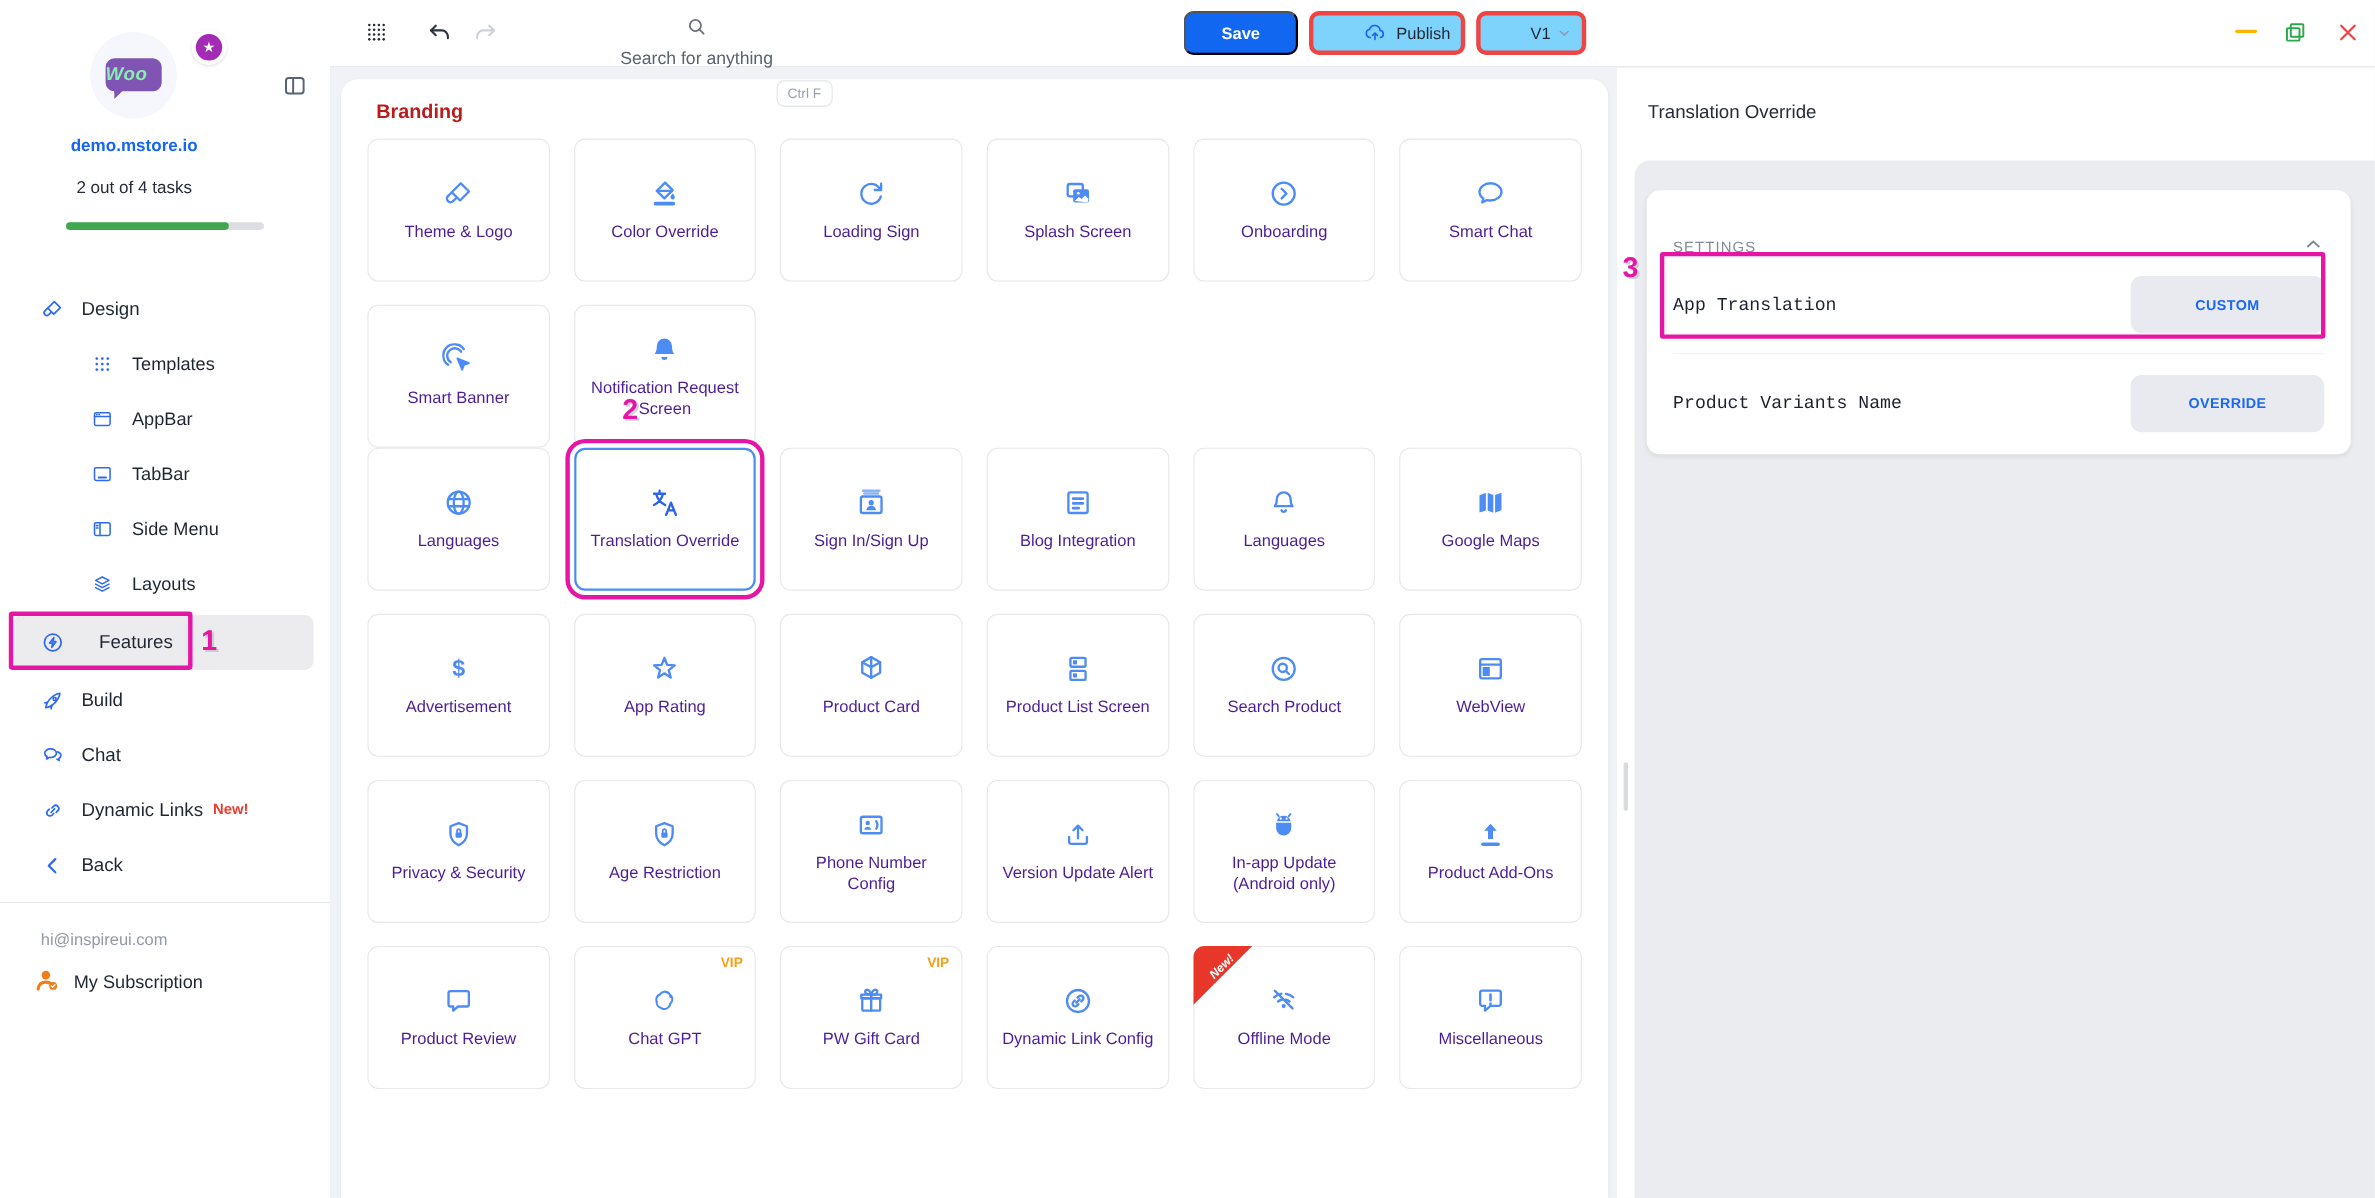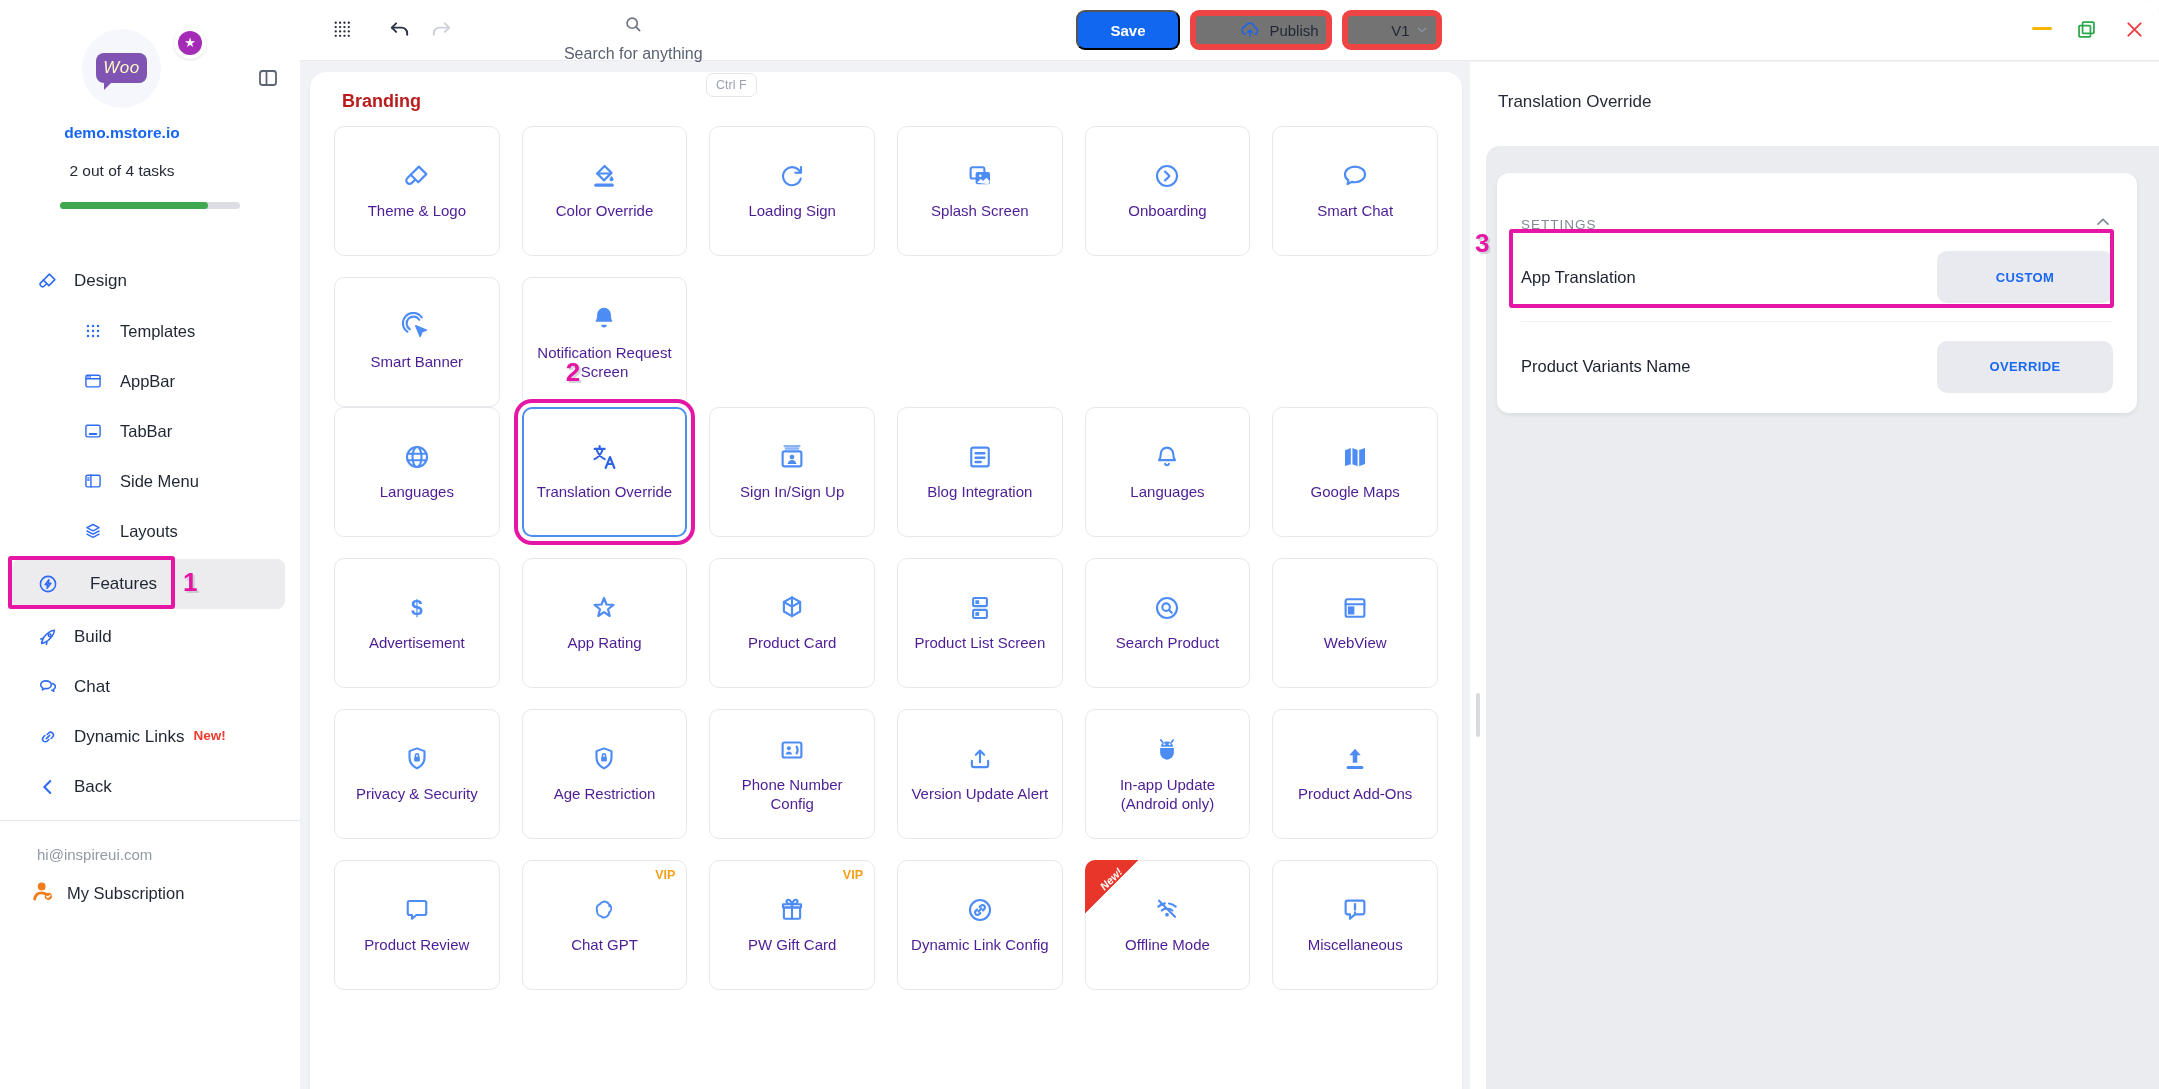--- a/index.html
+++ b/index.html
@@ -5,21 +5,21 @@
   * { margin:0; padding:0; box-sizing:border-box; }
   html,body { background:#fff; font-family:"Liberation Sans", sans-serif; }
   .app { position:relative; width:2159px; height:1089px; background:#fff; overflow:hidden; border-radius:0 14px 0 0; color:#22293a; }
 
   
   .main-bg { position:absolute; left:300px; top:0; right:0; bottom:0; background:#f1f2f5; }
 
   
   .sidebar { position:absolute; left:0; top:0; width:300px; height:1089px; background:#fff; z-index:5; }
   .logo-wrap { position:absolute; left:82px; top:29px; width:79px; height:79px; background:#f5f7fc; border-radius:50%; }
-  .woo-mark { position:absolute; left:14px; top:24px; width:51px; height:30px; background:#7f54b3; border-radius:8px; color:#fef9c3; font-weight:400; font-style:italic; font-size:17px; text-align:center; line-height:29px; letter-spacing:.5px; }
+  .woo-mark { position:absolute; left:14px; top:24px; width:51px; height:30px; background:#7f54b3; border-radius:8px; color:#86efac; font-weight:700; font-style:italic; font-size:17px; text-align:left; line-height:29px; letter-spacing:.5px; }
   .woo-mark:after { content:""; position:absolute; left:8px; bottom:-7px; border:5px solid transparent; border-top-color:#7f54b3; border-left-color:#7f54b3; }
   .star-badge { position:absolute; left:92px; top:-2px; width:32px; height:32px; background:#fff; border-radius:50%; box-shadow:0 1px 3px rgba(0,0,0,.12); }
   .star-badge .inner { position:absolute; left:4px; top:4px; width:24px; height:24px; background:#a32bb5; border-radius:50%; color:#fff; font-size:13px; text-align:center; line-height:24px; }
   .panel-toggle { position:absolute; left:256px; top:66px; }
   .site-link { position:absolute; left:0; top:124px; width:244px; text-align:center; color:#1766f2; font-weight:700; font-size:15.5px; }
   .tasks-line { position:absolute; left:0; top:162px; width:244px; text-align:center; color:#252b37; font-size:15.5px; }
   .progress-track { position:absolute; left:60px; top:202px; width:180px; height:7px; background:#dcdee3; border-radius:4px; }
   .progress-fill { height:7px; background:#3fa84f; border-radius:4px; }
   .nav { position:absolute; left:0; top:256px; width:300px; }
   .nav-item { position:relative; display:flex; align-items:center; height:50px; padding-left:37px; cursor:pointer; font-size:17px; color:#1f2633; }
@@ -37,21 +37,21 @@
 
   
   .toolbar { position:absolute; left:300px; top:0; right:0; height:61px; background:#fff; border-bottom:1px solid #e9ebee; z-index:4; border-radius:0 14px 0 0; }
   .toolbar > * { position:absolute; }
   .tb-icon { cursor:pointer; display:flex; }
   .search-box { left:210px; top:14px; display:flex; align-items:center; gap:10px; cursor:text;flex-direction:column; }
   .search-text { color:#596273; font-size:16px; }
   .kbd { border:1px solid #e3e5e9; border-radius:7px; padding:4px 9px; color:#9aa2af; font-size:12.5px; margin-left:196px; }
   .btn { display:flex; align-items:center; justify-content:center; gap:8px; height:40px; border-radius:9px; font-size:15px; cursor:pointer; }
   .btn-save { left:776px; top:10px; width:104px; background:#1267f1; color:#fff; font-weight:600; }
-  .btn-ghost { background:#737373; border:6px solid #ef4444; color:#1f2736;padding-left:36px; }
+  .btn-ghost { background:#7dd3fc; border:4px solid #ef4444; color:#1f2736;padding-left:36px; }
   .btn-publish { left:890px; top:10px; width:142px; }
   .btn-version { left:1042px; top:10px; width:100px; gap:5px; }
   .win-min { left:1732px; top:27px; width:20px; height:3px; background:#f7b500; border-radius:2px; cursor:pointer; }
   .win-max { left:1776px; top:19px; cursor:pointer; display:flex; }
   .win-close { left:1824px; top:19px; cursor:pointer; display:flex; }
 
   
   .content-card { position:absolute; left:310px; top:72px; width:1152px; height:1017px; background:#fff; border-radius:16px 16px 0 0; box-shadow:0 1px 3px rgba(20,24,40,.05); z-index:3; padding:18px 24px 0; }
   .sec-title { font-size:18px; line-height:22px; font-weight:700; color:#b91c1c; margin:0 0 14px 8px; }
   .sec-title.second { margin:38px 0 16px 8px; }
@@ -67,21 +67,21 @@
 
   
   .right-panel { position:absolute; left:1470px; top:62px; width:689px; height:1027px; background:#fff; z-index:3; }
   .rp-title { position:absolute; left:28px; top:30px; font-size:17px; color:#252b37; }
   .rp-gray { position:absolute; left:16px; top:84px; right:0; bottom:0; background:#eaecef; border-radius:14px 0 0 0; }
   .settings-card { position:absolute; left:11px; right:22px; top:27px; height:240px; background:#fff; border-radius:12px; box-shadow:0 2px 5px rgba(20,24,40,.07); padding:0 24px; }
   .sc-header { display:flex; align-items:flex-end; justify-content:space-between; height:60px; border-bottom:1px solid #eef0f3; }
   .sc-header .sc-label { color:#828a97; font-size:13.5px; letter-spacing:1px; }
   .sc-row { position:relative; display:flex; align-items:center; justify-content:space-between; height:89px; border-bottom:1px solid #f0f1f4; }
   .sc-row:last-child { border-bottom:none; }
-  .sc-row .row-label { font-size:16.5px; color:#1b2130; }
+  .sc-row .row-label { font-size:16.5px; color:#1b2130;font-family:Liberation Mono, monospace; }
   .pill-btn { width:176px; height:52px; background:#e8eaef; border:none; border-radius:10px; color:#1a68f2; font-weight:700; font-size:13px; letter-spacing:.4px; cursor:pointer; font-family:"Liberation Sans",sans-serif; }
   .hl-row { position:absolute; left:-12px; right:-1px; top:-4px; height:79px; border:4px solid #e516a4; border-radius:3px; pointer-events:none; z-index:2; }
   .row-annot { position:absolute; left:-46px; top:-5px; z-index:2; }
 
   
   .scroll-thumb { position:absolute; left:1476px; top:693px; width:4px; height:44px; background:#d8dbe0; border-radius:2px; z-index:6; cursor:pointer; }
 </style>
 </head>
 <body>
 

